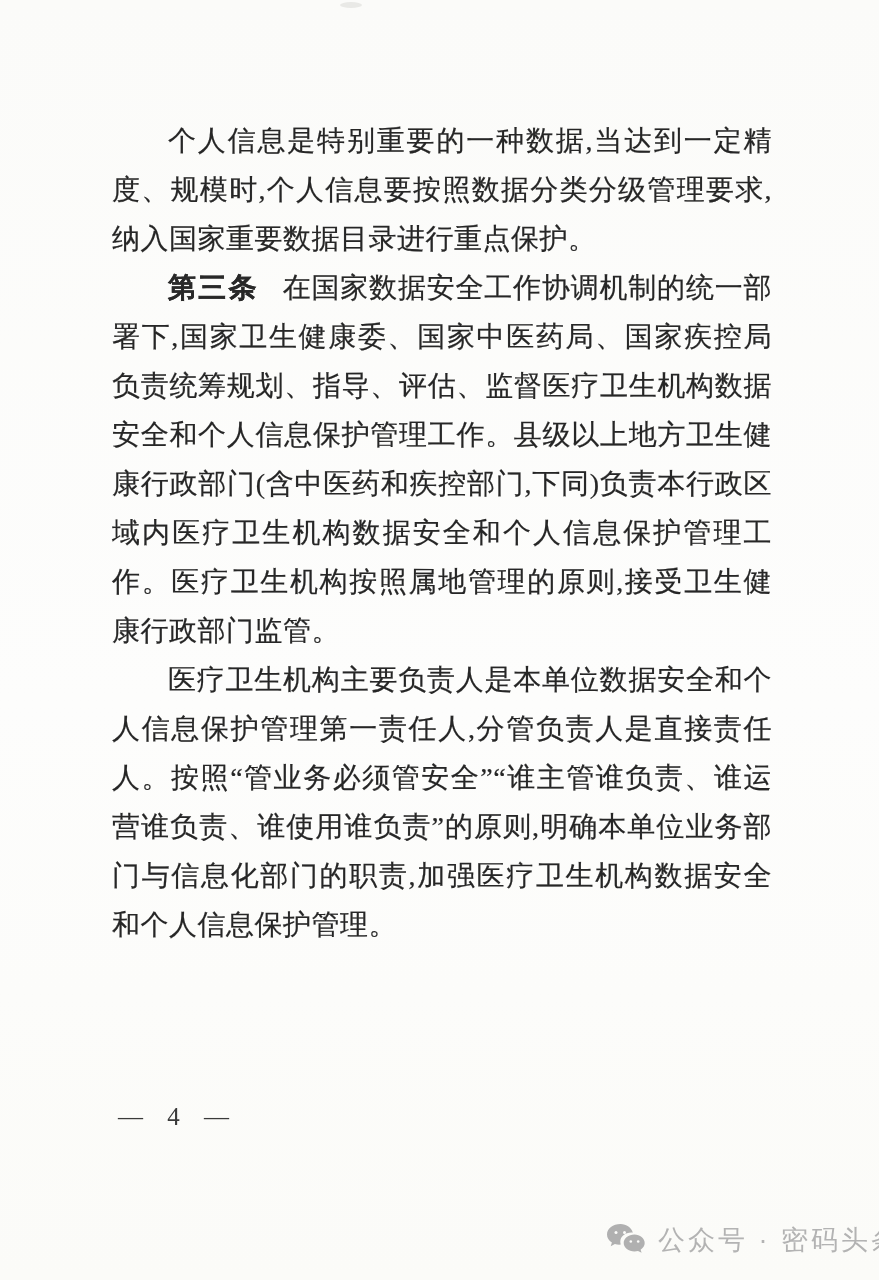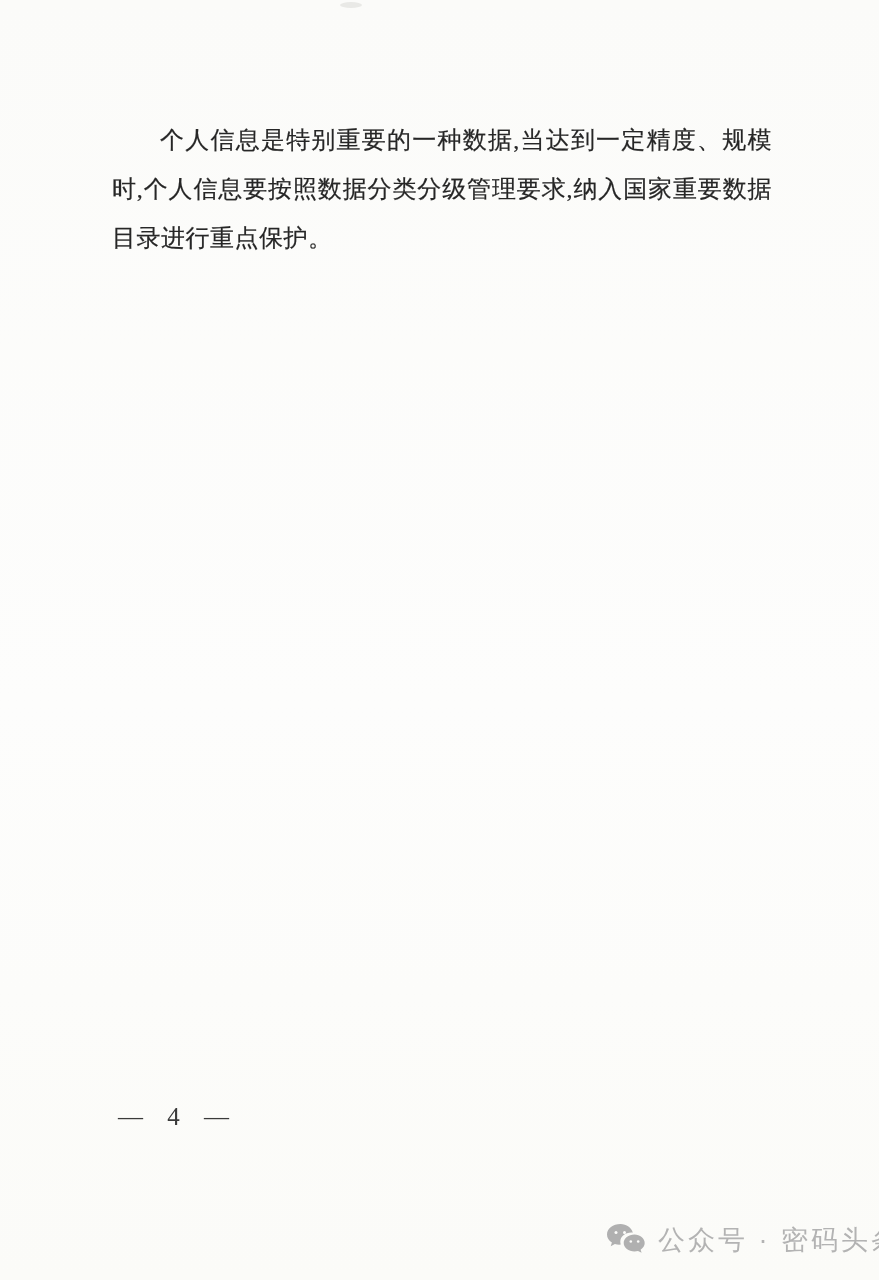--- a/index.html
+++ b/index.html
@@ -20,21 +20,21 @@
   }
   .content {
     position: absolute;
     top: 116px;
     left: 112px;
     width: 660px;
     color: #262626;
   }
   .para {
     margin: 0;
-    font-size: 24px;
+    font-size: 28px;
     line-height: 49px;
     letter-spacing: 0.5px;
     text-align: justify;
     text-justify: inter-character;
     text-indent: 2em;
     color: #262626;
     -webkit-text-stroke: 0.2px #2b2b2b;
   }
   .term:not(:empty) {
     font-family: "Liberation Sans", "DejaVu Sans", sans-serif;
@@ -84,20 +84,26 @@
 </head>
 <body>
 
 <div class="page">
   <div class="scan-smudge"></div>
 
   <div class="content">
     <p class="para">
       <span class="term"></span><span>个人信息是特别重要的一种数据,当达到一定精度、规模时,个人信息要按照数据分类分级管理要求,纳入国家重要数据目录进行重点保护。</span>
     </p>
+    <p class="para">
+      <span class="term">第三条</span><span>在国家数据安全工作协调机制的统一部署下,国家卫生健康委、国家中医药局、国家疾控局负责统筹规划、指导、评估、监督医疗卫生机构数据安全和个人信息保护管理工作。县级以上地方卫生健康行政部门(含中医药和疾控部门,下同)负责本行政区域内医疗卫生机构数据安全和个人信息保护管理工作。医疗卫生机构按照属地管理的原则,接受卫生健康行政部门监管。</span>
+    </p>
+    <p class="para">
+      <span class="term"></span><span>医疗卫生机构主要负责人是本单位数据安全和个人信息保护管理第一责任人,分管负责人是直接责任人。按照“管业务必须管安全”“谁主管谁负责、谁运营谁负责、谁使用谁负责”的原则,明确本单位业务部门与信息化部门的职责,加强医疗卫生机构数据安全和个人信息保护管理。</span>
+    </p>
   </div>
 
   <div class="page-number">— 4 —</div>
 
   <div class="watermark">
     <span class="wechat-icon">
       <svg viewBox="0 0 40 34" width="40" height="34" xmlns="http://www.w3.org/2000/svg">
         <g fill="#b0b0b0">
           <path d="M14.5 1 C7 1 1 5.6 1 11.4 c0 3.3 1.9 6.2 4.9 8.1 l-1.2 3.7 4.2-2.1 c1.4 0.4 2.9 0.6 4.4 0.6 0.5 0 1 0 1.5-0.1 -0.3-0.9-0.5-1.8-0.5-2.8 0-5.1 4.9-9.2 11-9.2 0.5 0 1 0 1.5 0.1 C25.6 4.6 20.5 1 14.5 1 Z"></path>
           <path d="M28.5 11.5 c-6 0-10.8 3.8-10.8 8.5 0 4.7 4.8 8.5 10.8 8.5 1.2 0 2.4-0.2 3.5-0.5 l3.6 1.8 -1-3.1 c2.5-1.6 4.1-4 4.1-6.7 0-4.7-4.8-8.5-10.2-8.5 Z"></path>

